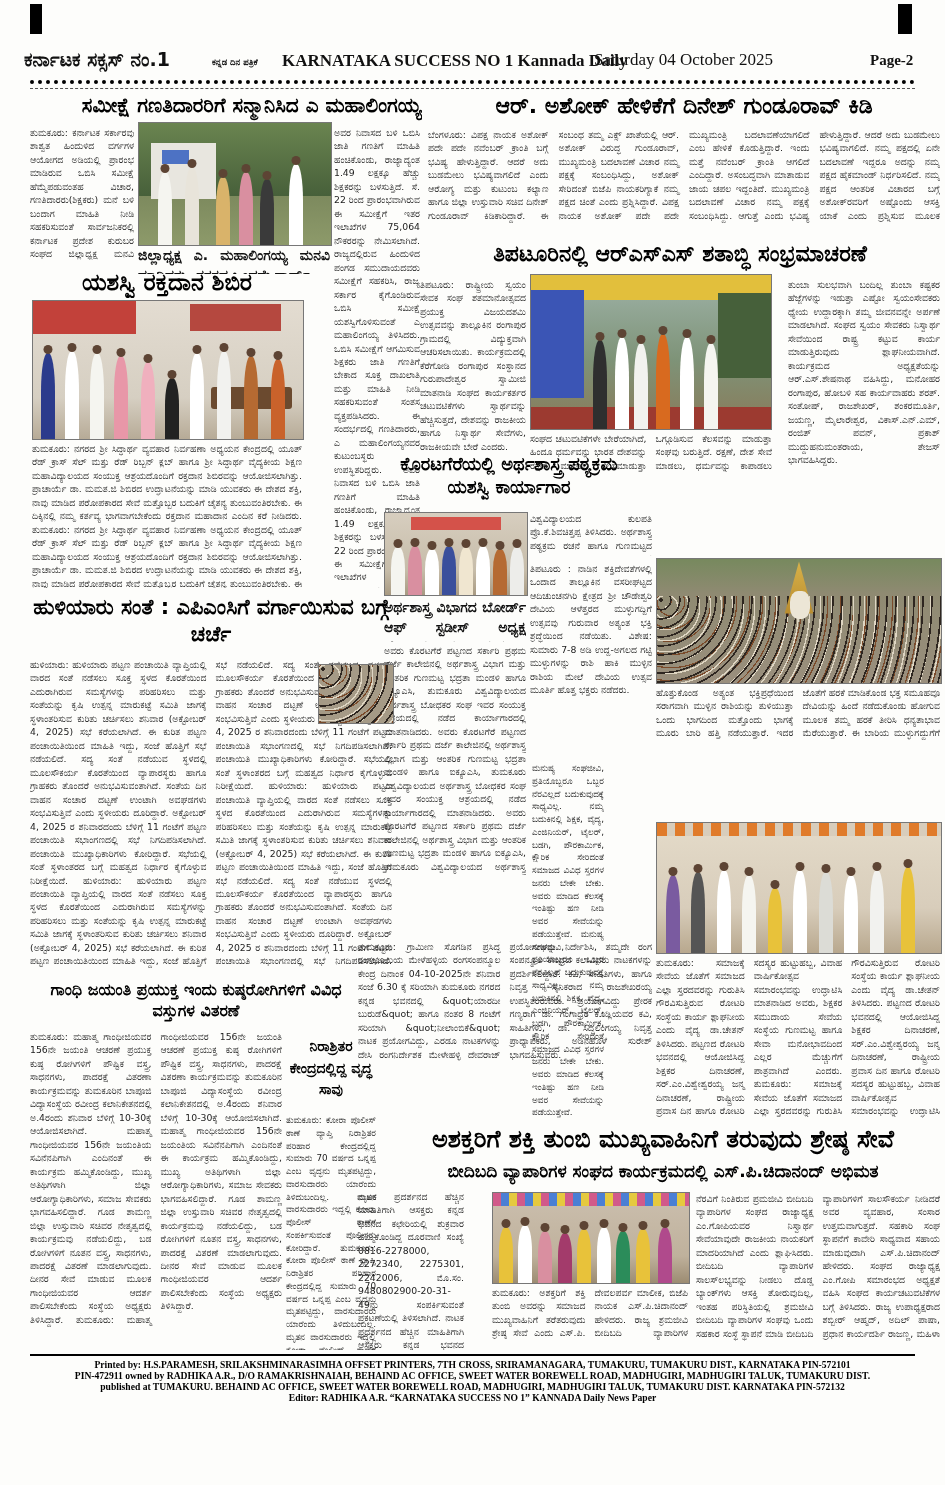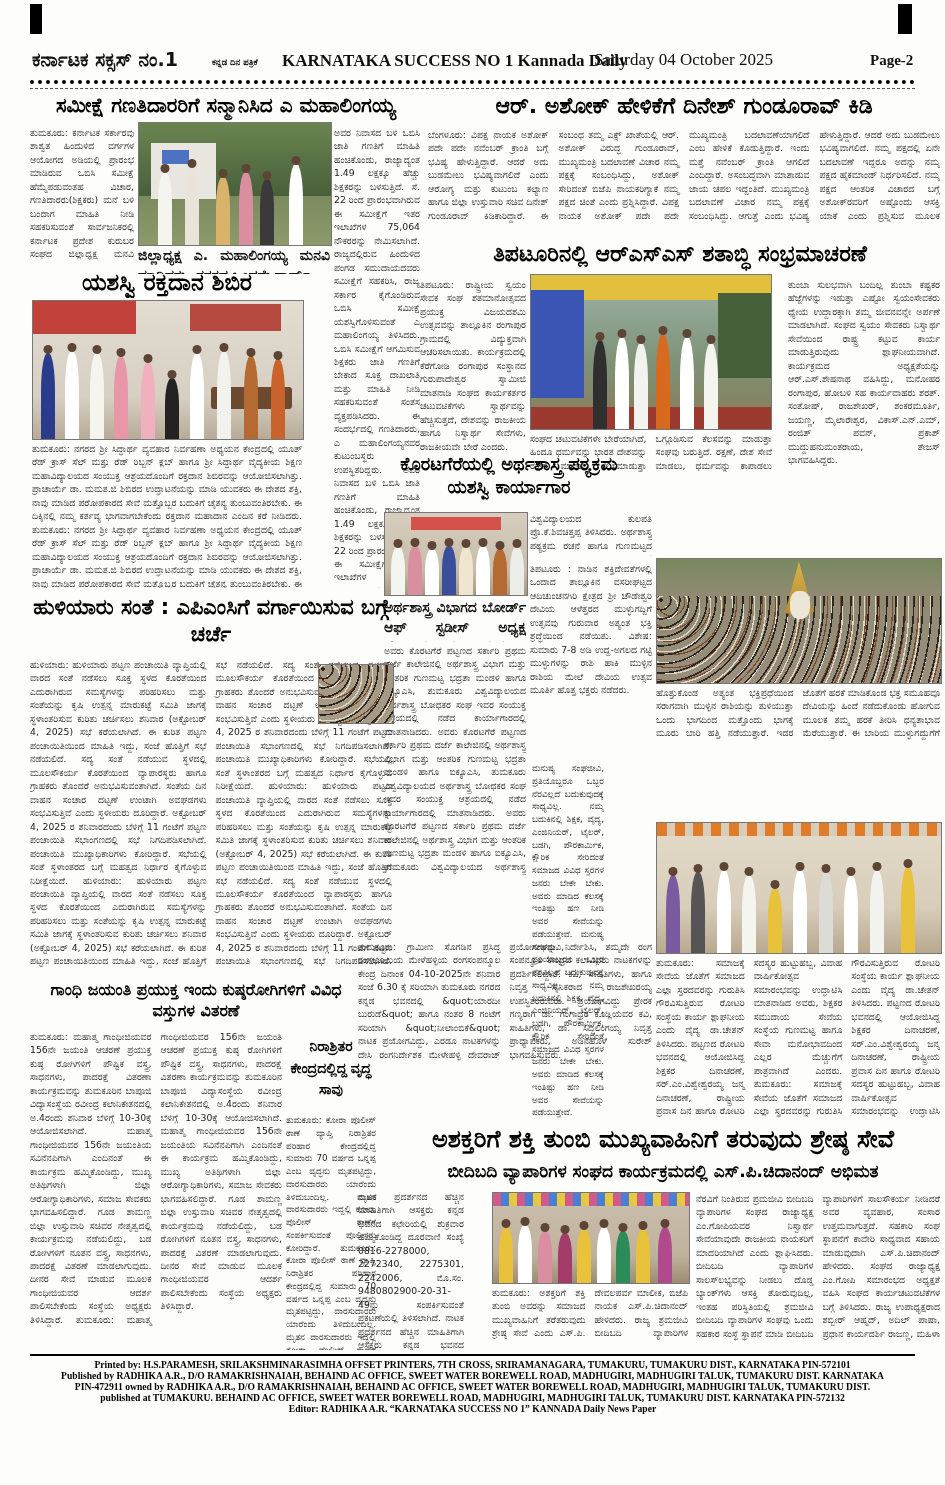--- a/index.html
+++ b/index.html
@@ -28,29 +28,29 @@
   .footer-line{text-align:center;font-size:9.6px;line-height:11px;font-weight:bold;color:#000;}
 </style>
 </head>
 <body>
 
 <div id="page">
 
   <div class="abs rule" style="left:30px;top:4px;width:12px;height:30px;"></div>
   <div class="abs rule" style="left:898px;top:4px;width:14px;height:30px;"></div>
 
-  <div class="abs" style="left:32px;top:48px;font-size:19px;font-weight:bold;">ಕರ್ನಾಟಕ ಸಕ್ಸಸ್ ನಂ.1</div>
+  <div class="abs" style="left:24px;top:48px;font-size:19px;font-weight:bold;">ಕರ್ನಾಟಕ ಸಕ್ಸಸ್ ನಂ.1</div>
   <div class="abs" style="left:212px;top:57px;font-size:8.5px;font-weight:bold;">ಕನ್ನಡ ದಿನ ಪತ್ರಿಕೆ</div>
   <div class="abs serif" style="left:282px;top:51px;font-size:17px;font-weight:bold;">KARNATAKA SUCCESS NO 1 Kannada Daily</div>
   <div class="abs serif" style="left:594px;top:50px;font-size:17px;font-weight:normal;">Saturday 04 October 2025</div>
   <div class="abs serif" style="left:870px;top:52px;font-size:15px;font-weight:bold;">Page-2</div>
   <div class="abs dotted-thick" style="left:30px;top:80px;width:885px;height:0;"></div>
   <div class="abs dotted-thin" style="left:30px;top:88px;width:885px;height:0;"></div>
 
-  <div class="abs hl" style="left:30px;top:92px;width:392px;height:30px;font-size:20px;">ಸಮೀಕ್ಷೆ ಗಣತಿದಾರರಿಗೆ ಸನ್ಮಾನಿಸಿದ ಎ ಮಹಾಲಿಂಗಯ್ಯ</div>
+  <div class="abs hl" style="left:30px;top:92px;width:392px;height:30px;font-size:20px;text-align:right;">ಸಮೀಕ್ಷೆ ಗಣತಿದಾರರಿಗೆ ಸನ್ಮಾನಿಸಿದ ಎ ಮಹಾಲಿಂಗಯ್ಯ</div>
   <div class="abs btxt" style="left:30px;top:126px;width:104px;height:134px;">ತುಮಕೂರು: ಕರ್ನಾಟಕ ಸರ್ಕಾರವು ಶಾಶ್ವತ ಹಿಂದುಳಿದ ವರ್ಗಗಳ ಆಯೋಗದ ಅಡಿಯಲ್ಲಿ ಪ್ರಾರಂಭ ಮಾಡಿರುವ ಒಬಿಸಿ ಸಮೀಕ್ಷೆ ಹೆಮ್ಮೆಪಡುವಂತಹ ವಿಚಾರ, ಗಣತಿದಾರರು(ಶಿಕ್ಷಕರು) ಮನೆ ಬಳಿ ಬಂದಾಗ ಮಾಹಿತಿ ನೀಡಿ ಸಹಕರಿಸುವಂತೆ ಸಾರ್ವಜನಿಕರಲ್ಲಿ ಕರ್ನಾಟಕ ಪ್ರದೇಶ ಕುರುಬರ ಸಂಘದ ಜಿಲ್ಲಾಧ್ಯಕ್ಷ ಮನವಿ ಮಾಡಿದರು.</div>
   <div class="photo" style="left:138px;top:122px;width:192px;height:122px;background:linear-gradient(#6a8450 0%,#47603a 60%,#7d8a5e 60%,#8d9a6a 100%);">
     <span style="position:absolute;left:6%;top:16%;width:34%;height:46%;background:#e8e6df;"></span>
     <span style="position:absolute;left:12%;top:22%;width:14%;height:12%;background:#4d72c4;"></span>
     <i class="pp" style="left:10%;height:60%;background:#f5f5f0;"></i>
     <i class="pp" style="left:24%;height:64%;background:#e8e4da;"></i>
     <i class="pp" style="left:40%;height:56%;background:#d9b36a;"></i>
     <i class="pp" style="left:52%;height:60%;background:#d98fa0;"></i>
     <i class="pp" style="left:63%;height:54%;background:#3a3a3a;"></i>
     <i class="pp" style="left:78%;height:66%;background:#ffffff;"></i>
@@ -145,21 +145,21 @@
     <i class="pp" style="left:86%;height:66%;background:#e8c23a;"></i>
   </div>
   <div class="abs btxt c3" style="left:656px;top:956px;width:284px;height:162px;">ತುಮಕೂರು: ಸಮಾಜಕ್ಕೆ ಸೇವೆಯ ಜೊತೆಗೆ ಸಮಾಜದ ಎಲ್ಲಾ ಸ್ತರದವರನ್ನು ಗುರುತಿಸಿ ಗೌರವಿಸುತ್ತಿರುವ ರೋಟರಿ ಸಂಸ್ಥೆಯ ಕಾರ್ಯ ಶ್ಲಾಘನೀಯ ಎಂದು ವೈದ್ಯ ಡಾ.ಚೇತನ್ ತಿಳಿಸಿದರು. ಪಟ್ಟಣದ ರೋಟರಿ ಭವನದಲ್ಲಿ ಆಯೋಜಿಸಿದ್ದ ಶಿಕ್ಷಕರ ದಿನಾಚರಣೆ, ಸರ್.ಎಂ.ವಿಶ್ವೇಶ್ವರಯ್ಯ ಜನ್ಮ ದಿನಾಚರಣೆ, ರಾಷ್ಟ್ರೀಯ ಪ್ರವಾಸ ದಿನ ಹಾಗೂ ರೋಟರಿ ಸದಸ್ಯರ ಹುಟ್ಟುಹಬ್ಬ, ವಿವಾಹ ವಾರ್ಷಿಕೋತ್ಸವ ಸಮಾರಂಭವನ್ನು ಉದ್ಘಾಟಿಸಿ ಮಾತನಾಡಿದ ಅವರು, ಶಿಕ್ಷಕರ ಸಮುದಾಯ ಸೇವೆಯ ಸಂಸ್ಥೆಯ ಗುಣಮಟ್ಟ ಹಾಗೂ ಸೇವಾ ಮನೋಭಾವದಿಂದ ಎಲ್ಲರ ಮೆಚ್ಚುಗೆಗೆ ಪಾತ್ರವಾಗಿದೆ ಎಂದರು. ತುಮಕೂರು: ಸಮಾಜಕ್ಕೆ ಸೇವೆಯ ಜೊತೆಗೆ ಸಮಾಜದ ಎಲ್ಲಾ ಸ್ತರದವರನ್ನು ಗುರುತಿಸಿ ಗೌರವಿಸುತ್ತಿರುವ ರೋಟರಿ ಸಂಸ್ಥೆಯ ಕಾರ್ಯ ಶ್ಲಾಘನೀಯ ಎಂದು ವೈದ್ಯ ಡಾ.ಚೇತನ್ ತಿಳಿಸಿದರು. ಪಟ್ಟಣದ ರೋಟರಿ ಭವನದಲ್ಲಿ ಆಯೋಜಿಸಿದ್ದ ಶಿಕ್ಷಕರ ದಿನಾಚರಣೆ, ಸರ್.ಎಂ.ವಿಶ್ವೇಶ್ವರಯ್ಯ ಜನ್ಮ ದಿನಾಚರಣೆ, ರಾಷ್ಟ್ರೀಯ ಪ್ರವಾಸ ದಿನ ಹಾಗೂ ರೋಟರಿ ಸದಸ್ಯರ ಹುಟ್ಟುಹಬ್ಬ, ವಿವಾಹ ವಾರ್ಷಿಕೋತ್ಸವ ಸಮಾರಂಭವನ್ನು ಉದ್ಘಾಟಿಸಿ ಮಾತನಾಡಿದ ಅವರು, ಶಿಕ್ಷಕರ ಸಮುದಾಯ ಸೇವೆಯ ಸಂಸ್ಥೆಯ ಗುಣಮಟ್ಟ ಹಾಗೂ ಸೇವಾ ಮನೋಭಾವದಿಂದ ಎಲ್ಲರ ಮೆಚ್ಚುಗೆಗೆ ಪಾತ್ರವಾಗಿದೆ ಎಂದರು.</div>
 
   <div class="abs btxt c2" style="left:358px;top:940px;width:294px;height:178px;">ತುಮಕೂರು: ಗ್ರಾಮೀಣ ಸೊಗಡಿನ ಪ್ರಸಿದ್ಧ ರಂಗಭೂಮಿಯ ಮೇಳೆಹಳ್ಳಿಯ ರಂಗಸಂಪನ್ಮೂಲ ಕೇಂದ್ರ ದಿನಾಂಕ 04-10-2025ನೇ ಶನಿವಾರ ಸಂಜೆ 6.30 ಕ್ಕೆ ಸರಿಯಾಗಿ ತುಮಕೂರು ನಗರದ ಕನ್ನಡ ಭವನದಲ್ಲಿ &amp;quot;ಯಾರದೀ ಬುರುಡೆ&amp;quot; ಹಾಗೂ ನಂತರ 8 ಗಂಟೆಗೆ ಸರಿಯಾಗಿ &amp;quot;ನೀಲಾಂಬಿಕೆ&amp;quot; ನಾಟಕ ಪ್ರಯೋಗವಿದ್ದು, ಎರಡೂ ನಾಟಕಗಳನ್ನು ದೇಸಿ ರಂಗನಿರ್ದೇಶಕ ಮೇಳೇಹಳ್ಳಿ ದೇವರಾಜ್ ಪ್ರಯೋಗಗಳನ್ನು ನಿರ್ದೇಶಿಸಿ, ತಮ್ಮದೇ ರಂಗ ಸಂಪನ್ಮೂಲ ಕೇಂದ್ರದ ಕಲಾವಿದರು ನಾಟಕಗಳನ್ನು ಪ್ರದರ್ಶಿಸಲಿದ್ದಾರೆ. ಕವಿ, ಸಾಹಿತಿಗಳು, ಹಾಗೂ ನಿವೃತ್ತ ಸೈನಿಕರಾದ ರಾಜಶೇಖರಯ್ಯ ಉಪಸ್ಥಿತರಿರುವರು. ಪ್ರಯೋಗವಿದ್ದು ಪ್ರೇರಕ ಗಣ್ಯರಾಗಿ ಡಾ. ಗಂಗಾಧ್ರರ ಕೊಡ್ಲಿಯವರ ಕವಿ, ಸಾಹಿತಿಗಳು, ಡಾ. ಸಿದ್ಧಲಿಂಗಯ್ಯ ನಿವೃತ್ತ ಪ್ರಾಧ್ಯಾಪಕರು, ಅಡಿನಹೊಳೆ ಸುರೇಶ್ ಭಾಗವಹಿಸುವರು.</div>
   <div class="abs btxt" style="left:358px;top:1190px;width:106px;height:160px;">ನಾಟಕ ಪ್ರದರ್ಶನದ ಹೆಚ್ಚಿನ ಮಾಹಿತಿಗಾಗಿ ಆಸಕ್ತರು ಕನ್ನಡ ಭವನದ ಕಛೇರಿಯಲ್ಲಿ ಶುಕ್ರವಾರ ಹಮ್ಮಿಕೊಂಡಿದ್ದ ದೂರವಾಣಿ ಸಂಖ್ಯೆ 0816-2278000, 2272340, 2275301, 2242006, ಮೊ.ಸಂ. 9480802900-20-31-49ನ್ನು ಸಂಪರ್ಕಿಸುವಂತೆ ಪ್ರಕಟಣೆಯಲ್ಲಿ ತಿಳಿಸಲಾಗಿದೆ. ನಾಟಕ ಪ್ರದರ್ಶನದ ಹೆಚ್ಚಿನ ಮಾಹಿತಿಗಾಗಿ ಆಸಕ್ತರು ಕನ್ನಡ ಭವನದ ಕಛೇರಿಯಲ್ಲಿ ಶುಕ್ರವಾರ ಹಮ್ಮಿಕೊಂಡಿದ್ದ ದೂರವಾಣಿ ಸಂಖ್ಯೆ 0816-2278000, 2272340, 2275301, 2242006, ಮೊ.ಸಂ. 9480802900-20-31-49ನ್ನು ಸಂಪರ್ಕಿಸುವಂತೆ ಪ್ರಕಟಣೆಯಲ್ಲಿ ತಿಳಿಸಲಾಗಿದೆ.</div>
 
   <div class="abs hl" style="left:30px;top:980px;width:332px;height:46px;font-size:16px;">ಗಾಂಧಿ ಜಯಂತಿ ಪ್ರಯುಕ್ತ ಇಂದು ಕುಷ್ಠರೋಗಿಗಳಿಗೆ ವಿವಿಧ ವಸ್ತುಗಳ ವಿತರಣೆ</div>
   <div class="abs btxt c2" style="left:30px;top:1030px;width:252px;height:320px;">ತುಮಕೂರು: ಮಹಾತ್ಮ ಗಾಂಧೀಜಿಯವರ 156ನೇ ಜಯಂತಿ ಆಚರಣೆ ಪ್ರಯುಕ್ತ ಕುಷ್ಠ ರೋಗಿಗಳಿಗೆ ಪೌಷ್ಟಿಕ ವಸ್ತ್ರ, ಸಾಧನಗಳು, ಪಾದರಕ್ಷೆ ವಿತರಣಾ ಕಾರ್ಯಕ್ರಮವನ್ನು ತುಮಕೂರಿನ ಬಾಪೂಜಿ ವಿದ್ಯಾಸಂಸ್ಥೆಯ ರವೀಂದ್ರ ಕಲಾನಿಕೇತನದಲ್ಲಿ ಅ.4ರಂದು ಶನಿವಾರ ಬೆಳಿಗ್ಗೆ 10-30ಕ್ಕೆ ಆಯೋಜಿಸಲಾಗಿದೆ. ಮಹಾತ್ಮ ಗಾಂಧೀಜಿಯವರ 156ನೇ ಜಯಂತಿಯ ಸವಿನೆನಪಿಗಾಗಿ ಎಂದಿನಂತೆ ಈ ಕಾರ್ಯಕ್ರಮ ಹಮ್ಮಿಕೊಂಡಿದ್ದು, ಮುಖ್ಯ ಅತಿಥಿಗಳಾಗಿ ಜಿಲ್ಲಾ ಆರೋಗ್ಯಾಧಿಕಾರಿಗಳು, ಸಮಾಜ ಸೇವಕರು ಭಾಗವಹಿಸಲಿದ್ದಾರೆ. ಗೂಡ ಶಾಮಣ್ಣ ಜಿಲ್ಲಾ ಉಸ್ತುವಾರಿ ಸಚಿವರ ನೇತೃತ್ವದಲ್ಲಿ ಕಾರ್ಯಕ್ರಮವು ನಡೆಯಲಿದ್ದು, ಬಡ ರೋಗಿಗಳಿಗೆ ನೂತನ ವಸ್ತ್ರ, ಸಾಧನಗಳು, ಪಾದರಕ್ಷೆ ವಿತರಣೆ ಮಾಡಲಾಗುವುದು. ದೀನರ ಸೇವೆ ಮಾಡುವ ಮೂಲಕ ಗಾಂಧೀಜಿಯವರ ಆದರ್ಶ ಪಾಲಿಸಬೇಕೆಂದು ಸಂಸ್ಥೆಯ ಅಧ್ಯಕ್ಷರು ತಿಳಿಸಿದ್ದಾರೆ. ತುಮಕೂರು: ಮಹಾತ್ಮ ಗಾಂಧೀಜಿಯವರ 156ನೇ ಜಯಂತಿ ಆಚರಣೆ ಪ್ರಯುಕ್ತ ಕುಷ್ಠ ರೋಗಿಗಳಿಗೆ ಪೌಷ್ಟಿಕ ವಸ್ತ್ರ, ಸಾಧನಗಳು, ಪಾದರಕ್ಷೆ ವಿತರಣಾ ಕಾರ್ಯಕ್ರಮವನ್ನು ತುಮಕೂರಿನ ಬಾಪೂಜಿ ವಿದ್ಯಾಸಂಸ್ಥೆಯ ರವೀಂದ್ರ ಕಲಾನಿಕೇತನದಲ್ಲಿ ಅ.4ರಂದು ಶನಿವಾರ ಬೆಳಿಗ್ಗೆ 10-30ಕ್ಕೆ ಆಯೋಜಿಸಲಾಗಿದೆ. ಮಹಾತ್ಮ ಗಾಂಧೀಜಿಯವರ 156ನೇ ಜಯಂತಿಯ ಸವಿನೆನಪಿಗಾಗಿ ಎಂದಿನಂತೆ ಈ ಕಾರ್ಯಕ್ರಮ ಹಮ್ಮಿಕೊಂಡಿದ್ದು, ಮುಖ್ಯ ಅತಿಥಿಗಳಾಗಿ ಜಿಲ್ಲಾ ಆರೋಗ್ಯಾಧಿಕಾರಿಗಳು, ಸಮಾಜ ಸೇವಕರು ಭಾಗವಹಿಸಲಿದ್ದಾರೆ. ಗೂಡ ಶಾಮಣ್ಣ ಜಿಲ್ಲಾ ಉಸ್ತುವಾರಿ ಸಚಿವರ ನೇತೃತ್ವದಲ್ಲಿ ಕಾರ್ಯಕ್ರಮವು ನಡೆಯಲಿದ್ದು, ಬಡ ರೋಗಿಗಳಿಗೆ ನೂತನ ವಸ್ತ್ರ, ಸಾಧನಗಳು, ಪಾದರಕ್ಷೆ ವಿತರಣೆ ಮಾಡಲಾಗುವುದು. ದೀನರ ಸೇವೆ ಮಾಡುವ ಮೂಲಕ ಗಾಂಧೀಜಿಯವರ ಆದರ್ಶ ಪಾಲಿಸಬೇಕೆಂದು ಸಂಸ್ಥೆಯ ಅಧ್ಯಕ್ಷರು ತಿಳಿಸಿದ್ದಾರೆ.</div>
 
-  <div class="abs hl" style="left:286px;top:1036px;width:90px;height:74px;font-size:14px;line-height:1.55;font-family:Liberation Serif, serif;">ನಿರಾಶ್ರಿತರ ಕೇಂದ್ರದಲ್ಲಿದ್ದ ವೃದ್ಧ ಸಾವು</div>
+  <div class="abs hl" style="left:286px;top:1036px;width:90px;height:74px;font-size:14px;line-height:1.55;">ನಿರಾಶ್ರಿತರ ಕೇಂದ್ರದಲ್ಲಿದ್ದ ವೃದ್ಧ ಸಾವು</div>
   <div class="abs btxt" style="left:286px;top:1114px;width:90px;height:236px;font-size:8.8px;">ತುಮಕೂರು: ಕೋರಾ ಪೊಲೀಸ್ ಠಾಣೆ ವ್ಯಾಪ್ತಿ ನಿರಾಶ್ರಿತರ ಪರಿಹಾರ ಕೇಂದ್ರದಲ್ಲಿದ್ದ ಸುಮಾರು 70 ವರ್ಷದ ಒನ್ನಪ್ಪ ಎಂಬ ವೃದ್ಧನು ಮೃತಪಟ್ಟಿದ್ದು, ವಾರಸುದಾರರು ಯಾರೆಂದು ತಿಳಿದುಬಂದಿಲ್ಲ. ಮೃತನ ವಾರಸುದಾರರು ಇದ್ದಲ್ಲಿ ಕೋರಾ ಪೊಲೀಸ್ ಠಾಣೆಗೆ ಸಂಪರ್ಕಿಸುವಂತೆ ಪೊಲೀಸರು ಕೋರಿದ್ದಾರೆ. ತುಮಕೂರು: ಕೋರಾ ಪೊಲೀಸ್ ಠಾಣೆ ವ್ಯಾಪ್ತಿ ನಿರಾಶ್ರಿತರ ಪರಿಹಾರ ಕೇಂದ್ರದಲ್ಲಿದ್ದ ಸುಮಾರು 70 ವರ್ಷದ ಒನ್ನಪ್ಪ ಎಂಬ ವೃದ್ಧನು ಮೃತಪಟ್ಟಿದ್ದು, ವಾರಸುದಾರರು ಯಾರೆಂದು ತಿಳಿದುಬಂದಿಲ್ಲ. ಮೃತನ ವಾರಸುದಾರರು ಇದ್ದಲ್ಲಿ ಕೋರಾ ಪೊಲೀಸ್ ಠಾಣೆಗೆ ಸಂಪರ್ಕಿಸುವಂತೆ ಪೊಲೀಸರು ಕೋರಿದ್ದಾರೆ.</div>
 
   <div class="abs hl" style="left:396px;top:1160px;width:534px;height:26px;font-size:17px;">ಬೀದಿಬದಿ ವ್ಯಾಪಾರಿಗಳ ಸಂಘದ ಕಾರ್ಯಕ್ರಮದಲ್ಲಿ ಎಸ್.ಪಿ.ಚಿದಾನಂದ್ ಅಭಿಮತ</div>
   <div class="abs hl" style="left:386px;top:1124px;width:554px;height:32px;font-size:24px;">ಅಶಕ್ತರಿಗೆ ಶಕ್ತಿ ತುಂಬಿ ಮುಖ್ಯವಾಹಿನಿಗೆ ತರುವುದು ಶ್ರೇಷ್ಠ ಸೇವೆ</div>
   <div class="photo" style="left:492px;top:1192px;width:196px;height:90px;background:linear-gradient(#cbbfae 0%,#bfb19c 70%,#9c8c72 100%);">
     <span style="position:absolute;left:0;top:0;width:100%;height:14%;background:repeating-linear-gradient(90deg,#d15a8a 0 8px,#4a7fd4 8px 16px,#e5c93f 16px 24px);"></span>
     <i class="pp" style="left:3%;height:62%;background:#e8c23a;"></i>
     <i class="pp" style="left:13%;height:64%;background:#ffffff;"></i>
     <i class="pp" style="left:23%;height:58%;background:#d98fa0;"></i>
     <i class="pp" style="left:33%;height:56%;background:#a33b6b;"></i>
@@ -168,19 +168,18 @@
     <i class="pp" style="left:63%;height:58%;background:#2b8c5a;"></i>
     <i class="pp" style="left:73%;height:60%;background:#e8c23a;"></i>
     <i class="pp" style="left:84%;height:62%;background:#b04a8c;"></i>
   </div>
   <div class="abs btxt c2" style="left:492px;top:1286px;width:196px;height:64px;">ತುಮಕೂರು: ಅಶಕ್ತರಿಗೆ ಶಕ್ತಿ ತುಂಬಿ ಅವರನ್ನು ಸಮಾಜದ ಮುಖ್ಯವಾಹಿನಿಗೆ ತರೆತರುವುದು ಶ್ರೇಷ್ಠ ಸೇವೆ ಎಂದು ಎಸ್.ಪಿ. ದೇವಲಪರ್ವ ಮಾಲೀಕ, ಬಿಜೆಪಿ ನಾಯಕ ಎಸ್.ಪಿ.ಚಿದಾನಂದ್ ಹೇಳಿದರು. ರಾಜ್ಯ ಶ್ರಮಜೀವಿ ಬೀದಿಬದಿ ವ್ಯಾಪಾರಿಗಳ ಸಂಘದಿಂದ ನಗರದ ಕಛೇರಿಯಲ್ಲಿ ಶುಕ್ರವಾರ ಹಮ್ಮಿಕೊಂಡಿದ್ದ ವಿಜಯದಶಮಿ, ಗಾಂಧಿ ಜಯಂತಿ ಆಚರಣೆ ಕಾರ್ಯಕ್ರಮದಲ್ಲಿ ಮಾತನಾಡಿದ ಅವರು, ಎಲ್ಲಿಯೂ ನಿಲ್ಲದ ಬೀದಿಬದಿ ವ್ಯಾಪಾರಿಗಳ ಶ್ರೇಯಸ್ಸನ್ನು ಬಯಸಿ ಅವರ ಹಿತಕ್ಕಾಗಿ ಸಂಘ ಸ್ಥಾಪನೆ ಮಾಡಿ, ಸಂಘವನ್ನು ರಾಜ್ಯ ಮಟ್ಟಕ್ಕೆ ವಿಸ್ತರಿಸಿ ಕನ್ನಡ ವ್ಯಾಪಾರಿಗಳ ನೆರವಿಗೆ ನಿಂತಿದ್ದಾರೆ ಎಂದರು.</div>
   <div class="abs btxt c2" style="left:696px;top:1192px;width:244px;height:158px;">ನೆರವಿಗೆ ನಿಂತಿರುವ ಪ್ರಮಜೀವಿ ಬೀದಿಬದಿ ವ್ಯಾಪಾರಿಗಳ ಸಂಘದ ರಾಜ್ಯಾಧ್ಯಕ್ಷ ಎಂ.ಗೋಪಿಯವರ ನಿಸ್ವಾರ್ಥ ಸೇವೆಯಾವುದೇ ರಾಜಕೀಯ ನಾಯಕರಿಗೆ ಮಾದರಿಯಾಗಿದೆ ಎಂದು ಶ್ಲಾಘಿಸಿದರು. ಬೀದಿಬದಿ ವ್ಯಾಪಾರಿಗಳ ಸಾಲಸ್‌ಲಭ್ಯವನ್ನು ನೀಡಲು ದೊಡ್ಡ ಬ್ಯಾಂಕ್‌ಗಳು ಆಸಕ್ತಿ ತೋರುವುದಿಲ್ಲ, ಇಂತಹ ಪರಿಸ್ಥಿತಿಯಲ್ಲಿ ಶ್ರಮಜೀವಿ ಬೀದಿಬದಿ ವ್ಯಾಪಾರಿಗಳ ಸಂಘವು ಒಂದು ಸಹಕಾರ ಸಂಸ್ಥೆ ಸ್ಥಾಪನೆ ಮಾಡಿ ಬೀದಿಬದಿ ವ್ಯಾಪಾರಿಗಳಿಗೆ ಸಾಲಸೌಕರ್ಯ ನೀಡಿದರೆ ಅವರ ವ್ಯವಹಾರ, ಸಂಸಾರ ಉತ್ತಮವಾಗುತ್ತದೆ. ಸಹಕಾರಿ ಸಂಘ ಸ್ಥಾಪನೆಗೆ ಕಾವೇರಿ ಸಾಧ್ಯವಾದ ಸಹಾಯ ಮಾಡುವುದಾಗಿ ಎಸ್.ಪಿ.ಚಿದಾನಂದ್ ಹೇಳಿದರು. ಸಂಘದ ರಾಜ್ಯಾಧ್ಯಕ್ಷ ಎಂ.ಗೋಪಿ ಸಮಾರಂಭದ ಅಧ್ಯಕ್ಷತೆ ವಹಿಸಿ ಸಂಘದ ಕಾರ್ಯಚಟುವಟಿಕೆಗಳ ಬಗ್ಗೆ ತಿಳಿಸಿದರು. ರಾಜ್ಯ ಉಪಾಧ್ಯಕ್ಷರಾದ ಶಬ್ಬೀರ್ ಆಹ್ಮದ್, ಅದಿಲ್ ಪಾಷಾ, ಪ್ರಧಾನ ಕಾರ್ಯದರ್ಶಿ ರಾಜಣ್ಣ, ಮಹಿಳಾ ಘಟಕ ಅಧ್ಯಕ್ಷೆ ರಮ್ಯ, ಜಿಲ್ಲಾ ಅಧ್ಯಕ್ಷ ನಾಗರಾಜು, ಮುಖಂಡರಾದ ಸೋನಿಯಾ, ರೇಣುಕಾ ಬ್ಯಾಡಗಿ, ನಟರಾಜು, ಗಂಗಾಧರ್, ಶಿವಮ್ಮ, ಕೆಂಪ್ಯಾ, ಸಿದ್ದು ಗೋಪಿ ಮೊದಲಾದವರು ಭಾಗವಹಿಸಿದ್ದರು.</div>
 
   <div class="abs rule" style="left:30px;top:1354px;width:885px;height:2px;"></div>
   <div class="abs serif" style="left:30px;top:1359px;width:885px;height:70px;">
     <div class="footer-line">Printed by: H.S.PARAMESH, SRILAKSHMINARASIMHA OFFSET PRINTERS, 7TH CROSS, SRIRAMANAGARA, TUMAKURU, TUMAKURU DIST., KARNATAKA PIN-572101</div>
-    <div class="footer-line">Published by RADHIKA A.R., D/O RAMAKRISHNAIAH, BEHAIND AC OFFICE, SWEET WATER BOREWELL ROAD, MADHUGIRI, MADHUGIRI TALUK, TUMAKURU DIST. KARNATAKA</div>
     <div class="footer-line">PIN-472911   owned by RADHIKA A.R., D/O RAMAKRISHNAIAH, BEHAIND AC OFFICE, SWEET WATER BOREWELL ROAD, MADHUGIRI, MADHUGIRI TALUK, TUMAKURU DIST.</div>
     <div class="footer-line">published at TUMAKURU. BEHAIND AC OFFICE, SWEET WATER BOREWELL ROAD, MADHUGIRI, MADHUGIRI TALUK, TUMAKURU DIST. KARNATAKA PIN-572132</div>
     <div class="footer-line">Editor: RADHIKA A.R.   “KARNATAKA SUCCESS NO 1”   KANNADA Daily News Paper</div>
   </div>
 
 </div>
 
 </body></html>

